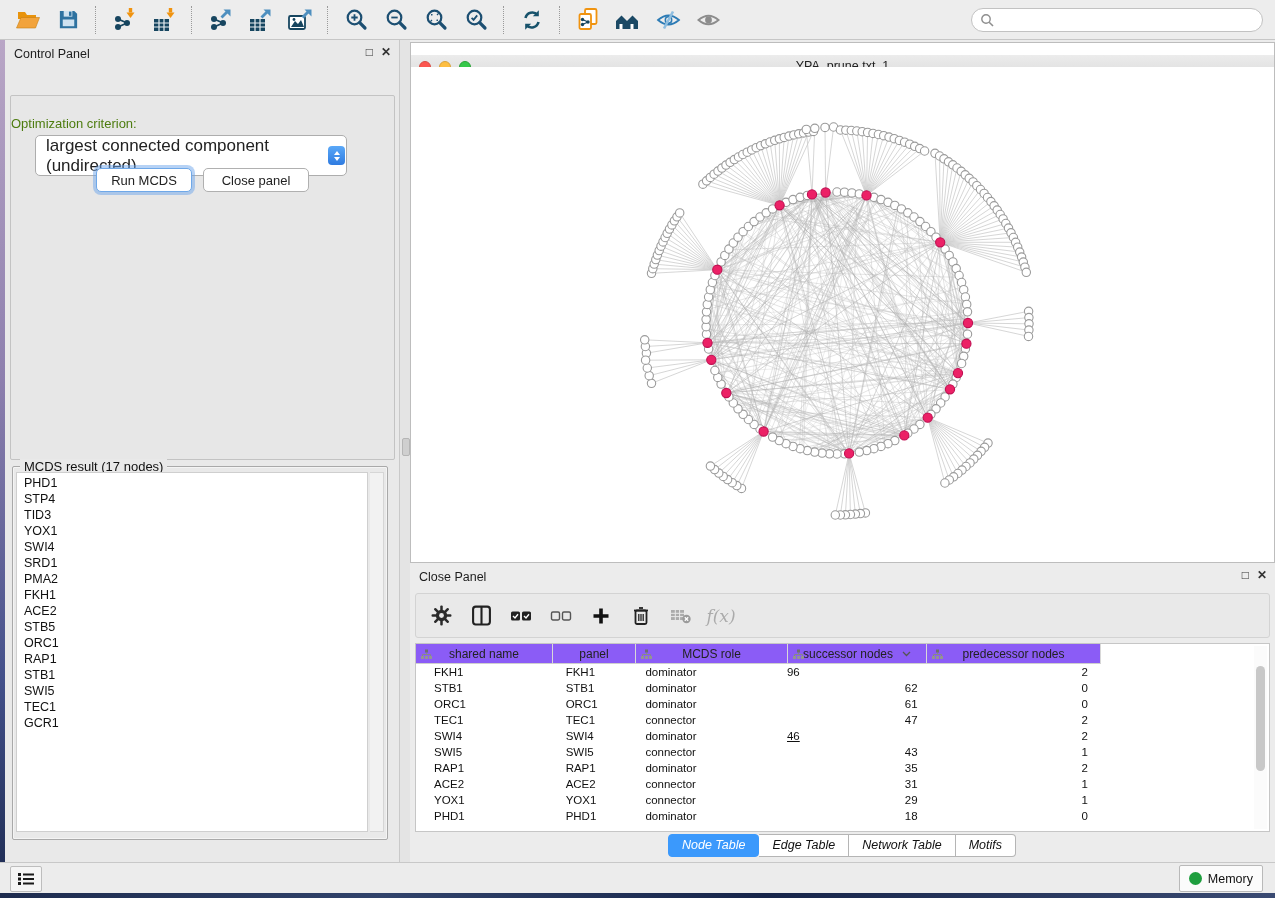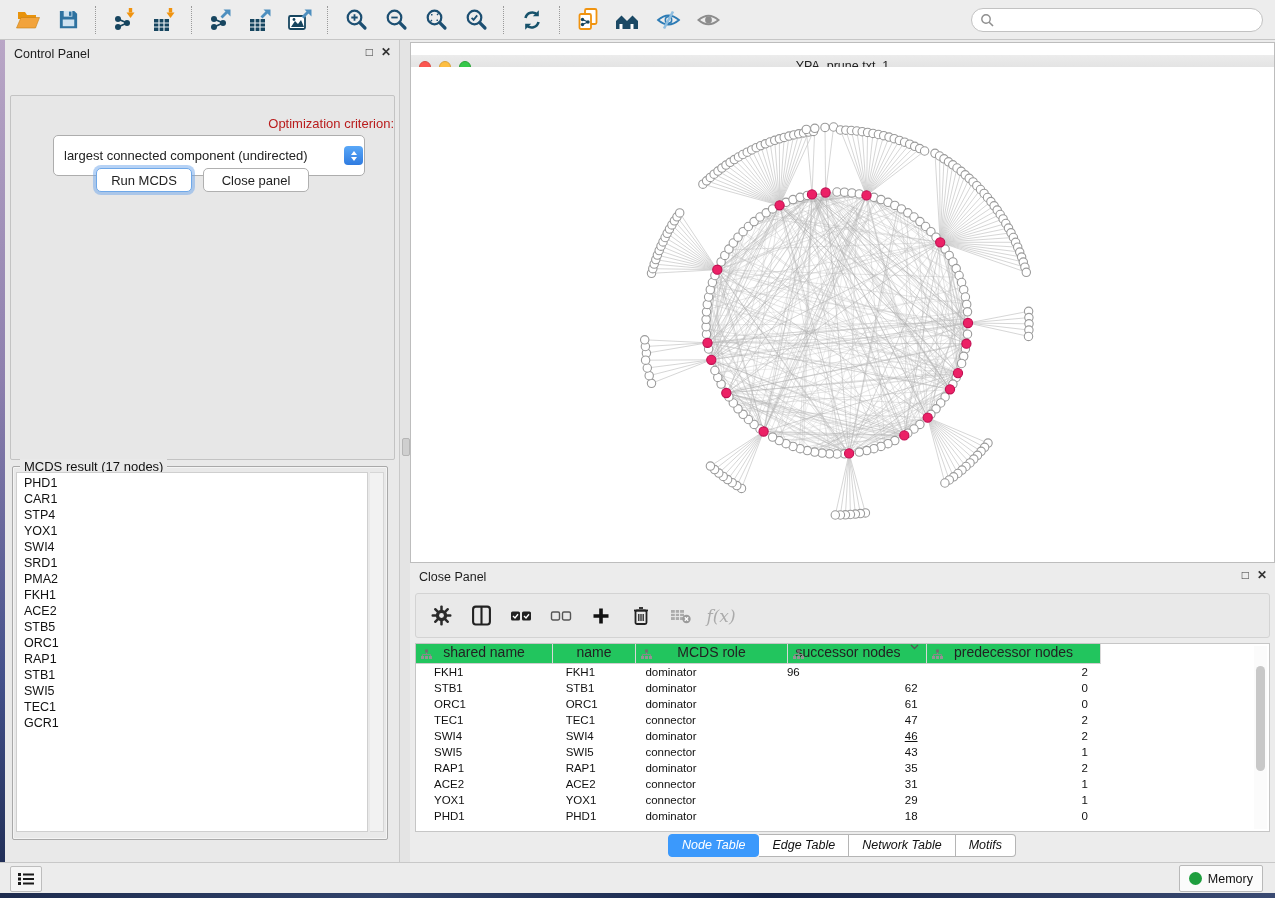--- a/index.html
+++ b/index.html
@@ -26,23 +26,23 @@
   .panel-title{position:absolute;left:9px;top:7px;font-size:12.5px;color:#1d1d1d;}
   .win-icons{position:absolute;right:8px;top:5px;display:flex;gap:8px;color:#333;font-weight:bold;font-size:12px;}
   .win-icons span{cursor:default;}
   #cp-tabs{position:absolute;left:0;top:33px;width:100%;display:flex;justify-content:center;z-index:3;}
   .seg{background:#fff;border:1px solid #b5b5b5;border-left:none;padding:3px 13px;font-size:12.5px;color:#111;height:15px;line-height:15px;}
   .seg:first-child{border-left:1px solid #b5b5b5;border-radius:4px 0 0 4px;}
   .seg:last-child{border-radius:0 4px 4px 0;}
   .seg.active{background:#3b99fc;border-color:#3b99fc;color:#fff;border-radius:4px;margin-left:-1px;}
   #cp-pane{position:absolute;left:5px;top:55px;width:383px;height:363px;background:#e7e7e7;
            border:1px solid #c3c3c3;border-radius:2px;}
-  #opt-label{position:absolute;left:0;top:20px;width:100%;text-align:right;font-size:13px;color:#b91c1c;}
-  #criterion{position:absolute;left:42px;top:39px;width:312px;height:41px;background:#fff;border:1px solid #adadad;
-             border-radius:5px;display:flex;align-items:center;box-sizing:border-box;padding-left:10px;font-size:13px;}
+  #opt-label{position:absolute;left:0;top:20px;width:100%;text-align:left;font-size:13px;color:#4d7c0f;}
+  #criterion{position:absolute;left:24px;top:39px;width:312px;height:41px;background:#fff;border:1px solid #adadad;
+             border-radius:5px;display:flex;align-items:center;box-sizing:border-box;padding-left:10px;font-size:17px;}
   #criterion .stepper{margin-left:auto;width:19px;height:19px;margin-right:1px;border-radius:4px;
              background:linear-gradient(#5aa8f8,#2f7be0);display:flex;flex-direction:column;align-items:center;justify-content:center;gap:2px;}
   .chev-up,.chev-dn{width:0;height:0;border-left:3.5px solid transparent;border-right:3.5px solid transparent;}
   .chev-up{border-bottom:4px solid #fff;}
   .chev-dn{border-top:4px solid #fff;}
   .cp-btn{position:absolute;top:72px;height:24px;background:#fff;border:1px solid #b0b0b0;border-radius:5px;
           font-size:13px;display:flex;align-items:center;justify-content:center;box-sizing:border-box;}
   #run-btn{left:85px;width:96px;border-color:#6fa8e8;box-shadow:0 0 0 3px rgba(110,165,235,.5);}
   #closepanel-btn{left:192px;width:106px;}
   #result-box{position:absolute;left:7px;top:426px;width:374px;height:372px;border:1px solid #a9a9a9;border-radius:2px;
@@ -66,22 +66,22 @@
   .light.green{background:#35c84a;border:1px solid #2ba137;}
   #net-title{position:absolute;left:0;top:4px;width:100%;text-align:center;font-size:12.5px;color:#222;}
   #net-canvas{position:absolute;left:0;top:24px;width:863px;height:495px;background:#fff;}
   
   #table-panel{position:absolute;left:410px;top:563px;width:865px;height:299px;background:#ececec;}
   #tp-toolbar{position:absolute;left:5px;top:30px;width:855px;height:45px;background:#e9e9e9;border:1px solid #d3d3d3;
               border-radius:3px;box-sizing:border-box;display:flex;align-items:center;padding-left:12px;gap:14px;}
   .tp-ic{width:26px;height:26px;display:flex;align-items:center;justify-content:center;}
   #node-table{position:absolute;left:5px;top:80px;width:855px;height:189px;background:#fff;border:1px solid #c6c6c6;box-sizing:border-box;}
   #tbl-header{position:absolute;left:0;top:0;height:20px;display:flex;}
-  .th{background:#22c55e;border-right:1px solid #d8d8d8;border-bottom:1px solid #cfcfcf;box-sizing:border-box;height:20px;
-      display:flex;justify-content:center;gap:5px;font-size:14px;color:#222;position:relative;}
+  .th{background:#8b5cf6;border-right:1px solid #d8d8d8;border-bottom:1px solid #cfcfcf;box-sizing:border-box;height:20px;
+      display:flex;align-items:center;justify-content:center;gap:5px;font-size:12px;color:#222;position:relative;}
   .th .tree{position:absolute;left:5px;top:5px;}
   .rows{position:absolute;left:0;top:20px;width:683px;}
   .tr{display:flex;height:16px;align-items:center;}
   .td{font-size:11.5px;color:#111;box-sizing:border-box;white-space:nowrap;overflow:hidden;}
   #tbl-vscroll{position:absolute;right:2px;top:2px;width:13px;height:183px;background:#fbfbfb;}
   #tbl-vscroll .thumb{position:absolute;left:2px;top:20px;width:9px;height:105px;background:#c8c8c8;border-radius:5px;}
   #table-tabs{position:absolute;left:0;top:271px;width:100%;display:flex;justify-content:center;font-style:italic;}
   
   #status-bar{position:absolute;left:0;top:862px;width:1275px;height:31px;background:#ececec;border-top:1px solid #c8c8c8;box-sizing:border-box;}
   #list-btn{position:absolute;left:10px;top:3px;width:30px;height:24px;background:#f5f5f5;border:1px solid #bdbdbd;border-radius:2px;
@@ -305,22 +305,22 @@
           <span class="chev-dn"></span>
         </span>
     </div>
     <div id="run-btn" class="cp-btn">Run MCDS</div>
     <div id="closepanel-btn" class="cp-btn">Close panel</div>
   </div>
   <div id="result-box">
     <span id="result-title">MCDS result (17 nodes)</span>
     <div id="result-list">
         <div class="mcds-item">PHD1</div>
-        <div class="mcds-item">CAR1</div>
         <div class="mcds-item">STP4</div>
+        <div class="mcds-item">TID3</div>
         <div class="mcds-item">YOX1</div>
         <div class="mcds-item">SWI4</div>
         <div class="mcds-item">SRD1</div>
         <div class="mcds-item">PMA2</div>
         <div class="mcds-item">FKH1</div>
         <div class="mcds-item">ACE2</div>
         <div class="mcds-item">STB5</div>
         <div class="mcds-item">ORC1</div>
         <div class="mcds-item">RAP1</div>
         <div class="mcds-item">STB1</div>
@@ -1182,21 +1182,21 @@
           <svg class="tree" width="11" height="11" viewBox="0 0 11 11">
             <path d="M5.5 3.5v2M1.5 7V5.5h8V7" stroke="#888" fill="none"></path>
             <rect x="4" y="0.5" width="3" height="3" fill="#6f6f6f"></rect>
             <rect x="0" y="7" width="3" height="3" fill="#949494"></rect>
             <rect x="4" y="7" width="3" height="3" fill="#949494"></rect>
             <rect x="8" y="7" width="3" height="3" fill="#949494"></rect>
           </svg>
           <span>shared name</span>
         </div>
         <div class="th" style="width: 83px;">
-          <span>name</span>
+          <span>panel</span>
         </div>
         <div class="th" style="width: 152px;">
           <svg class="tree" width="11" height="11" viewBox="0 0 11 11">
             <path d="M5.5 3.5v2M1.5 7V5.5h8V7" stroke="#888" fill="none"></path>
             <rect x="4" y="0.5" width="3" height="3" fill="#6f6f6f"></rect>
             <rect x="0" y="7" width="3" height="3" fill="#949494"></rect>
             <rect x="4" y="7" width="3" height="3" fill="#949494"></rect>
             <rect x="8" y="7" width="3" height="3" fill="#949494"></rect>
           </svg>
           <span>MCDS role</span>
@@ -1251,21 +1251,21 @@
           <div class="td" style="width: 137px; text-align: left; padding-left: 18px;">TEC1</div>
           <div class="td" style="width: 83px; text-align: left; padding-left: 13px;">TEC1</div>
           <div class="td" style="width: 152px; text-align: left; padding-left: 10px;">connector</div>
           <div class="td" style="width: 139px; text-align: right; padding-right: 8px;">47</div>
           <div class="td" style="width: 174px; text-align: right; padding-right: 11px;">2</div>
         </div>
         <div class="tr">
           <div class="td" style="width: 137px; text-align: left; padding-left: 18px;">SWI4</div>
           <div class="td" style="width: 83px; text-align: left; padding-left: 13px;">SWI4</div>
           <div class="td" style="width: 152px; text-align: left; padding-left: 10px;">dominator</div>
-          <div class="td" style="width: 139px; text-align: right; padding-right: 8px; text-decoration: underline;">46</div>
+          <div class="td" style="width: 139px; padding-right: 8px; text-decoration: underline;">46</div>
           <div class="td" style="width: 174px; text-align: right; padding-right: 11px;">2</div>
         </div>
         <div class="tr">
           <div class="td" style="width: 137px; text-align: left; padding-left: 18px;">SWI5</div>
           <div class="td" style="width: 83px; text-align: left; padding-left: 13px;">SWI5</div>
           <div class="td" style="width: 152px; text-align: left; padding-left: 10px;">connector</div>
           <div class="td" style="width: 139px; text-align: right; padding-right: 8px;">43</div>
           <div class="td" style="width: 174px; text-align: right; padding-right: 11px;">1</div>
         </div>
         <div class="tr">

